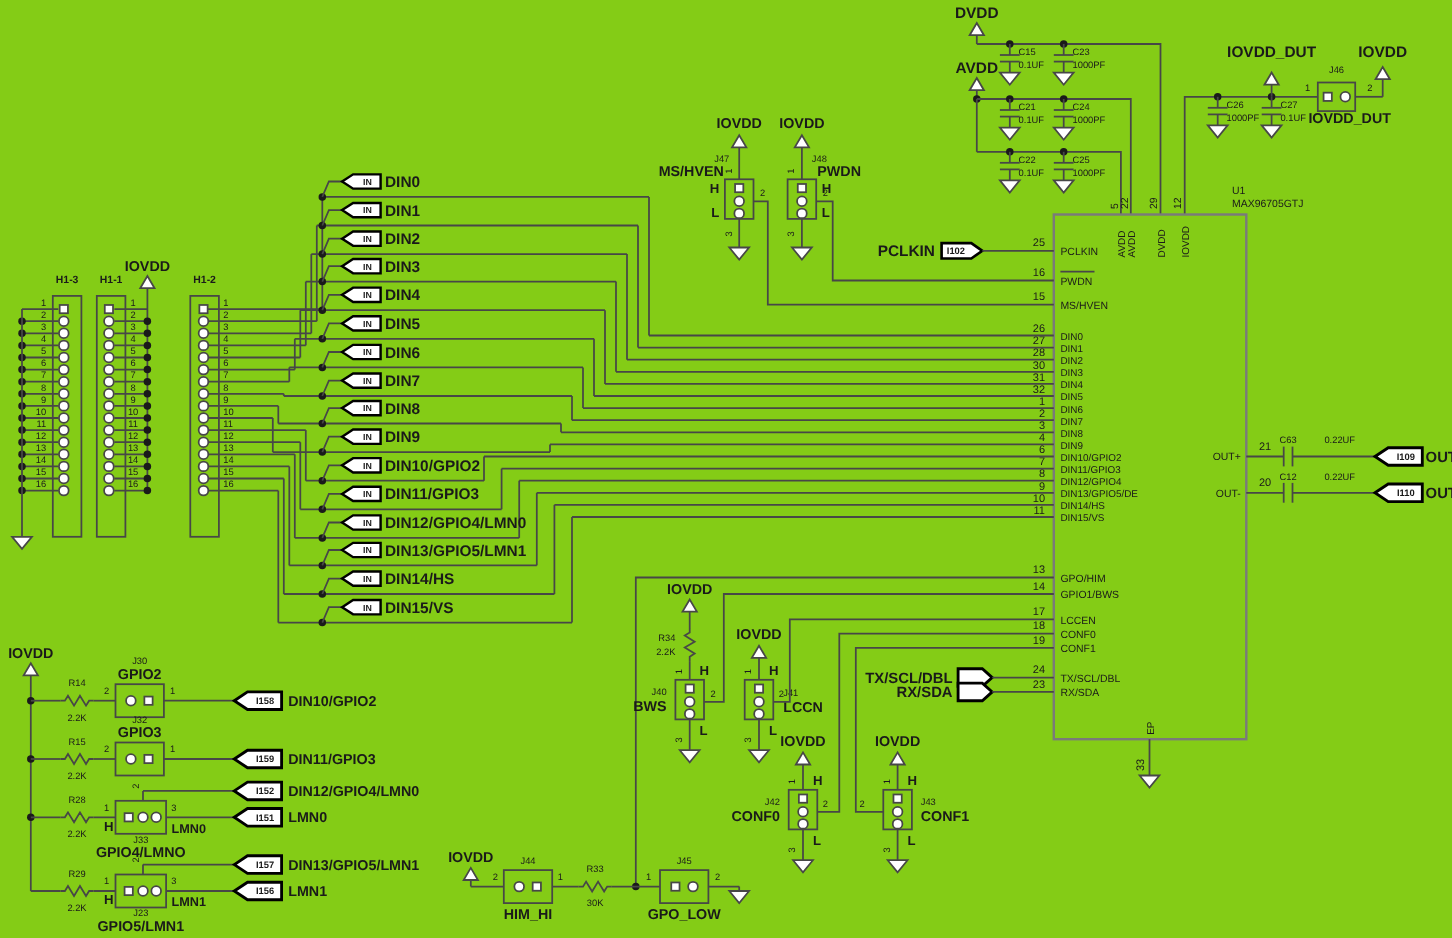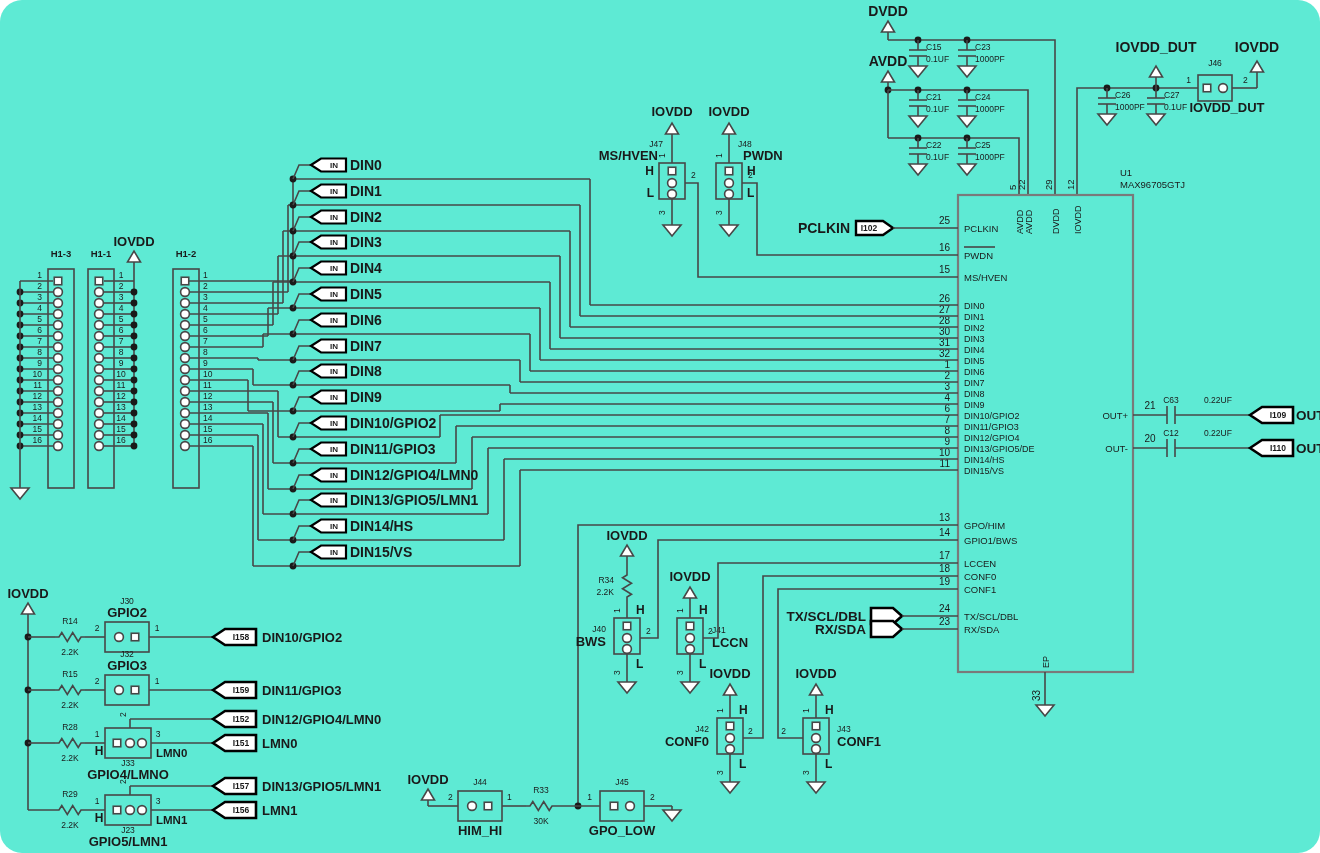--- a/index.html
+++ b/index.html
@@ -1,16 +1,16 @@
 <!DOCTYPE html>
 <html><head>
 <meta charset="utf-8">
 <style>
   html,body{margin:0;padding:0;background:#fff;}
-  #sheet{position:relative;width:1320px;height:853px;background:#5eead4;overflow:hidden;border-radius:22px;}
+  #sheet{position:relative;width:1320px;height:853px;background:#84cc16;overflow:hidden;}
   svg{display:block;}
   text{font-family:"Liberation Sans","DejaVu Sans",sans-serif;fill:#1a1a1a;}
 </style>
 </head>
 <body>
 
 <div id="sheet">
   <svg id="schematic" width="1320" height="853" viewBox="0 0 1320 853" xmlns="http://www.w3.org/2000/svg">
       <text x="888" y="16" font-size="14" text-anchor="middle" font-weight="700">DVDD</text>
       <polygon points="881.5,32 894.5,32 888,21" fill="#fff" stroke="#474747" stroke-width="1.6"></polygon>

